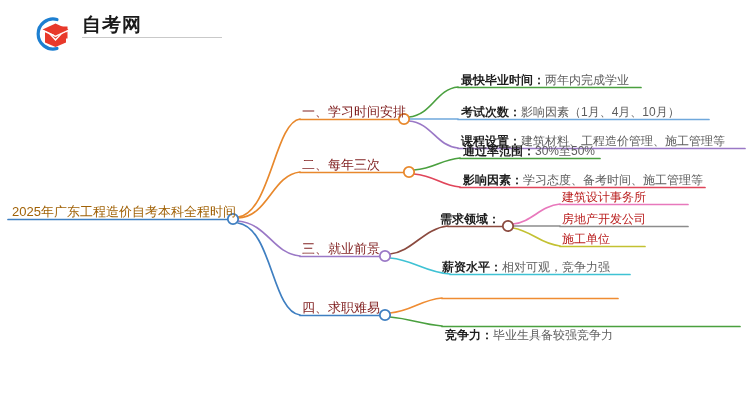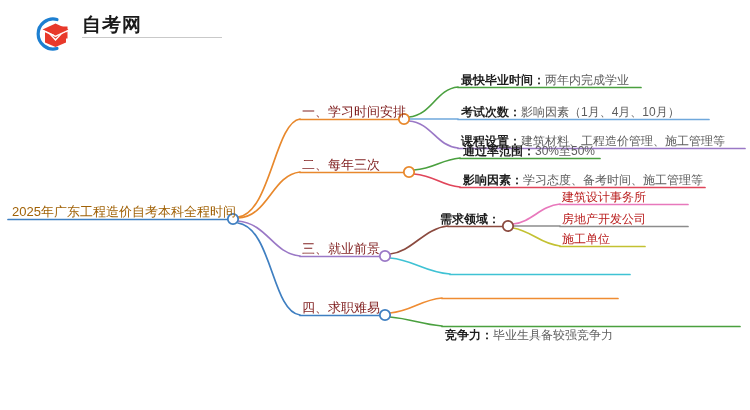--- a/index.html
+++ b/index.html
@@ -131,18 +131,21 @@
   <div class="nd lv2-lbl" style="left:463px;top:173px;">
     <span class="k">影响因素</span><span class="k">：</span><span class="v">学习态度、备考时间、施工管理等</span>
   </div>
 
   <div class="nd lv2-lbl" style="left:440px;top:212px;">
     <span class="k">需求领域</span><span class="k">：</span>
   </div>
   <div class="nd lv3-lbl" style="left:562px;top:190px;">建筑设计事务所</div>
   <div class="nd lv3-lbl" style="left:562px;top:212px;">房地产开发公司</div>
   <div class="nd lv3-lbl" style="left:562px;top:232px;">施工单位</div>
+  <div class="nd lv2-lbl" style="left:442px;top:260px;">
+    <span class="k">薪资水平</span><span class="k">：</span><span class="v">相对可观，竞争力强</span>
+  </div>
 
   <div class="nd lv2-lbl" style="left:445px;top:284px;margin-top:44px;">
     <span class="k">竞争力</span><span class="k">：</span><span class="v">毕业生具备较强竞争力</span>
   </div>
 
 </div>
 
 </body></html>

